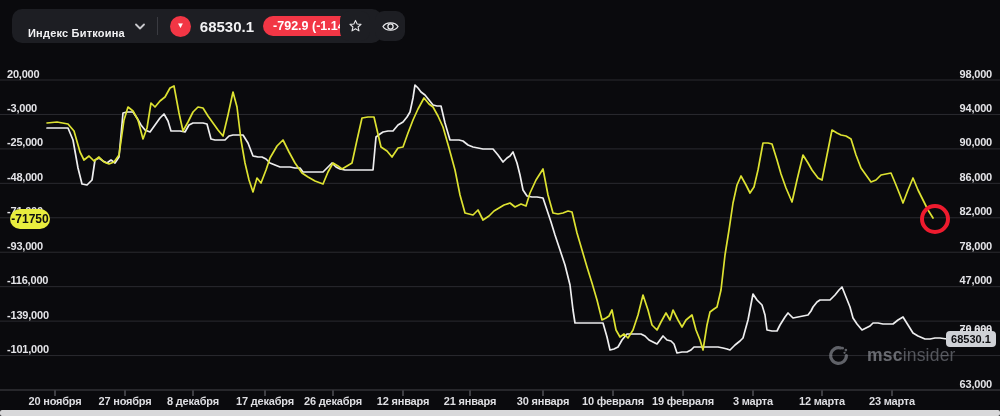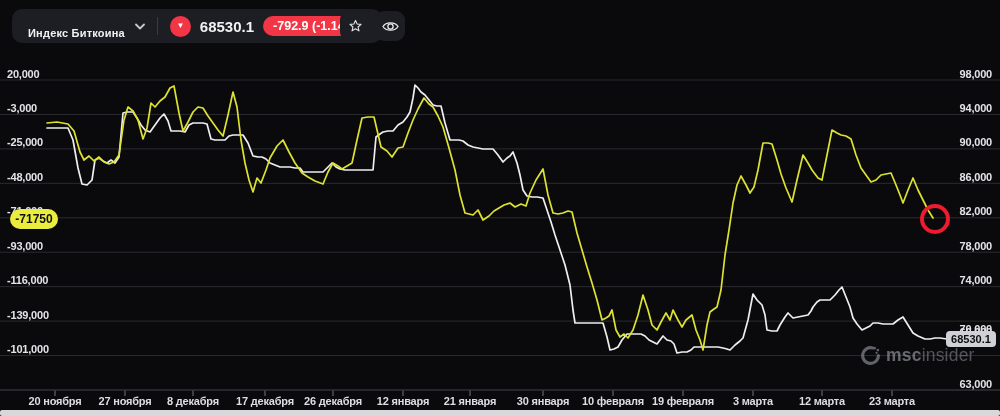--- a/index.html
+++ b/index.html
@@ -18,28 +18,28 @@
   .chg{margin-left:9px;background:#f23645;color:#fff;font-size:12.5px;font-weight:700;
        padding:3px 10px;border-radius:12px;white-space:nowrap;}
   .sqbtn{position:absolute;top:11px;width:30px;height:30px;background:#1d1e23;border-radius:9px;
          display:flex;align-items:center;justify-content:center;z-index:10;cursor:pointer;}
   
   .ylab{position:absolute;font-size:11px;font-weight:600;color:#e3e3e7;line-height:13px;
         letter-spacing:-.2px;z-index:3;}
   .xlab{position:absolute;top:395px;width:84px;text-align:center;font-size:11px;font-weight:600;
         color:#dedee2;letter-spacing:-.2px;z-index:3;}
   
-  .badgeL{position:absolute;left:10px;top:209px;width:48px;height:20px;background:#e8ed3e;
+  .badgeL{position:absolute;left:10px;top:209px;width:40px;height:20px;background:#e8ed3e;
           color:#101010;border-radius:10px;font-size:12px;font-weight:700;display:flex;
           align-items:center;justify-content:center;z-index:6;}
   .badgeR{position:absolute;left:946px;top:331px;width:50px;height:16px;background:#cfd1d6;
           color:#0d0d10;border-radius:4px;font-size:11px;font-weight:700;display:flex;
           align-items:center;justify-content:center;z-index:6;}
   
-  .wm{position:absolute;left:860px;top:345px;display:flex;align-items:flex-start;gap:5px;
+  .wm{position:absolute;left:828px;top:345px;display:flex;align-items:flex-start;gap:18px;
       opacity:.6;z-index:4;}
   .wm-text{font-size:17.5px;color:#a4a7af;font-weight:700;letter-spacing:.2px;}
   .wm-light{font-weight:400;color:#83868e;}
   .strip{position:absolute;left:0;top:410px;width:1000px;height:6px;background:#d8d8da;
          border-radius:2px;z-index:8;}
 </style>
 </head>
 <body>
 
 <div id="app">
@@ -110,21 +110,21 @@
       <div class="ylab" style="top: 343.056px; left: 7px;">-101,000</div>
       <div class="ylab" style="top: 383px; left: 7px; margin-top: 25px;">-184,000</div>
     </div>
   <div id="ylabs-right">
       <div class="ylab" style="top: 67.5px; right: 8px; text-align: right;">98,000</div>
       <div class="ylab" style="top: 101.944px; right: 8px; text-align: right;">94,000</div>
       <div class="ylab" style="top: 136.389px; right: 8px; text-align: right;">90,000</div>
       <div class="ylab" style="top: 170.833px; right: 8px; text-align: right;">86,000</div>
       <div class="ylab" style="top: 205.278px; right: 8px; text-align: right;">82,000</div>
       <div class="ylab" style="top: 239.722px; right: 8px; text-align: right; margin-left: 8px;">78,000</div>
-      <div class="ylab" style="top: 274.167px; right: 8px; text-align: right;">74,000</div>
+      <div class="ylab" style="top: 274.167px; right: 8px; text-align: right;">47,000</div>
       <div class="ylab" style="top: 308.611px; right: 8px; text-align: right; margin-top: 14px;">70,000</div>
       <div class="ylab" style="top: 326px; right: 8px; text-align: right;">66,000</div>
       <div class="ylab" style="top: 377.5px; right: 8px; text-align: right;">63,000</div>
     </div>
   <div id="xlabs">
       <div class="xlab" style="left: 13px;">20 ноября</div>
       <div class="xlab" style="left: 83px;">27 ноября</div>
       <div class="xlab" style="left: 151px;">8 декабря</div>
       <div class="xlab" style="left: 223px;">17 декабря</div>
       <div class="xlab" style="left: 291px;">26 декабря</div>

